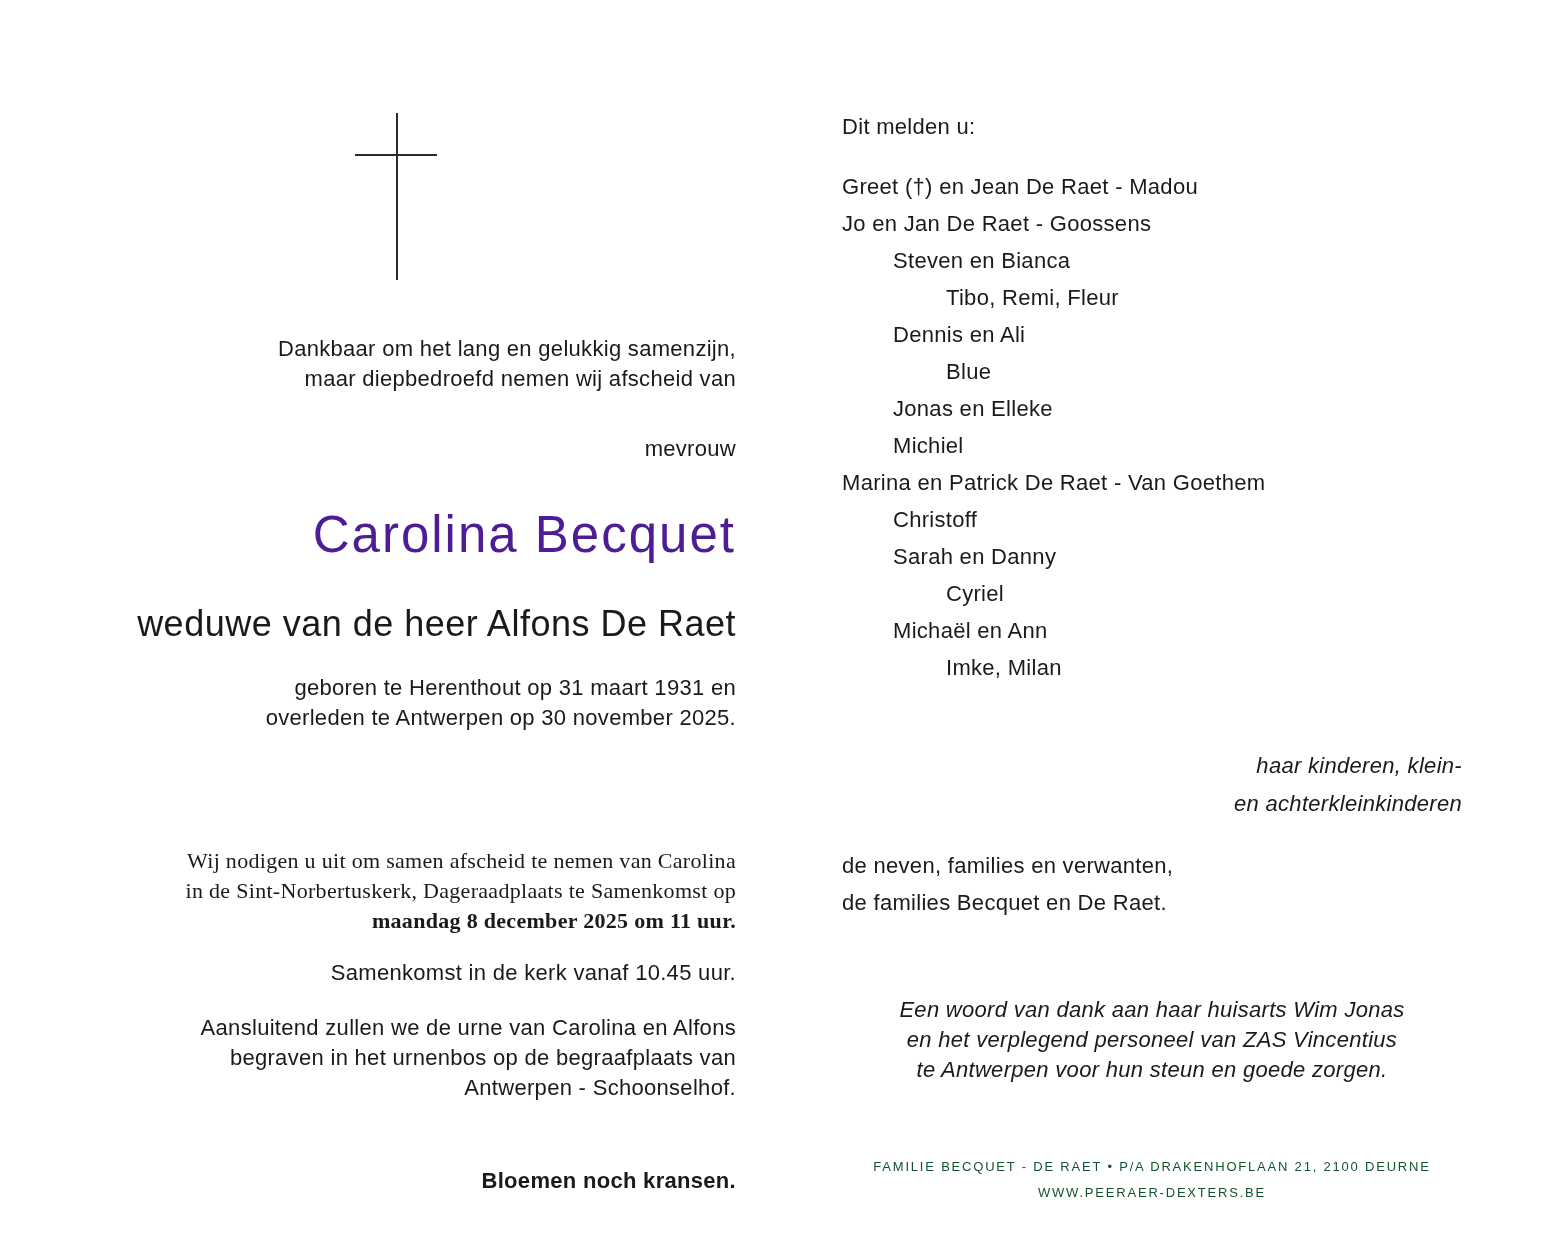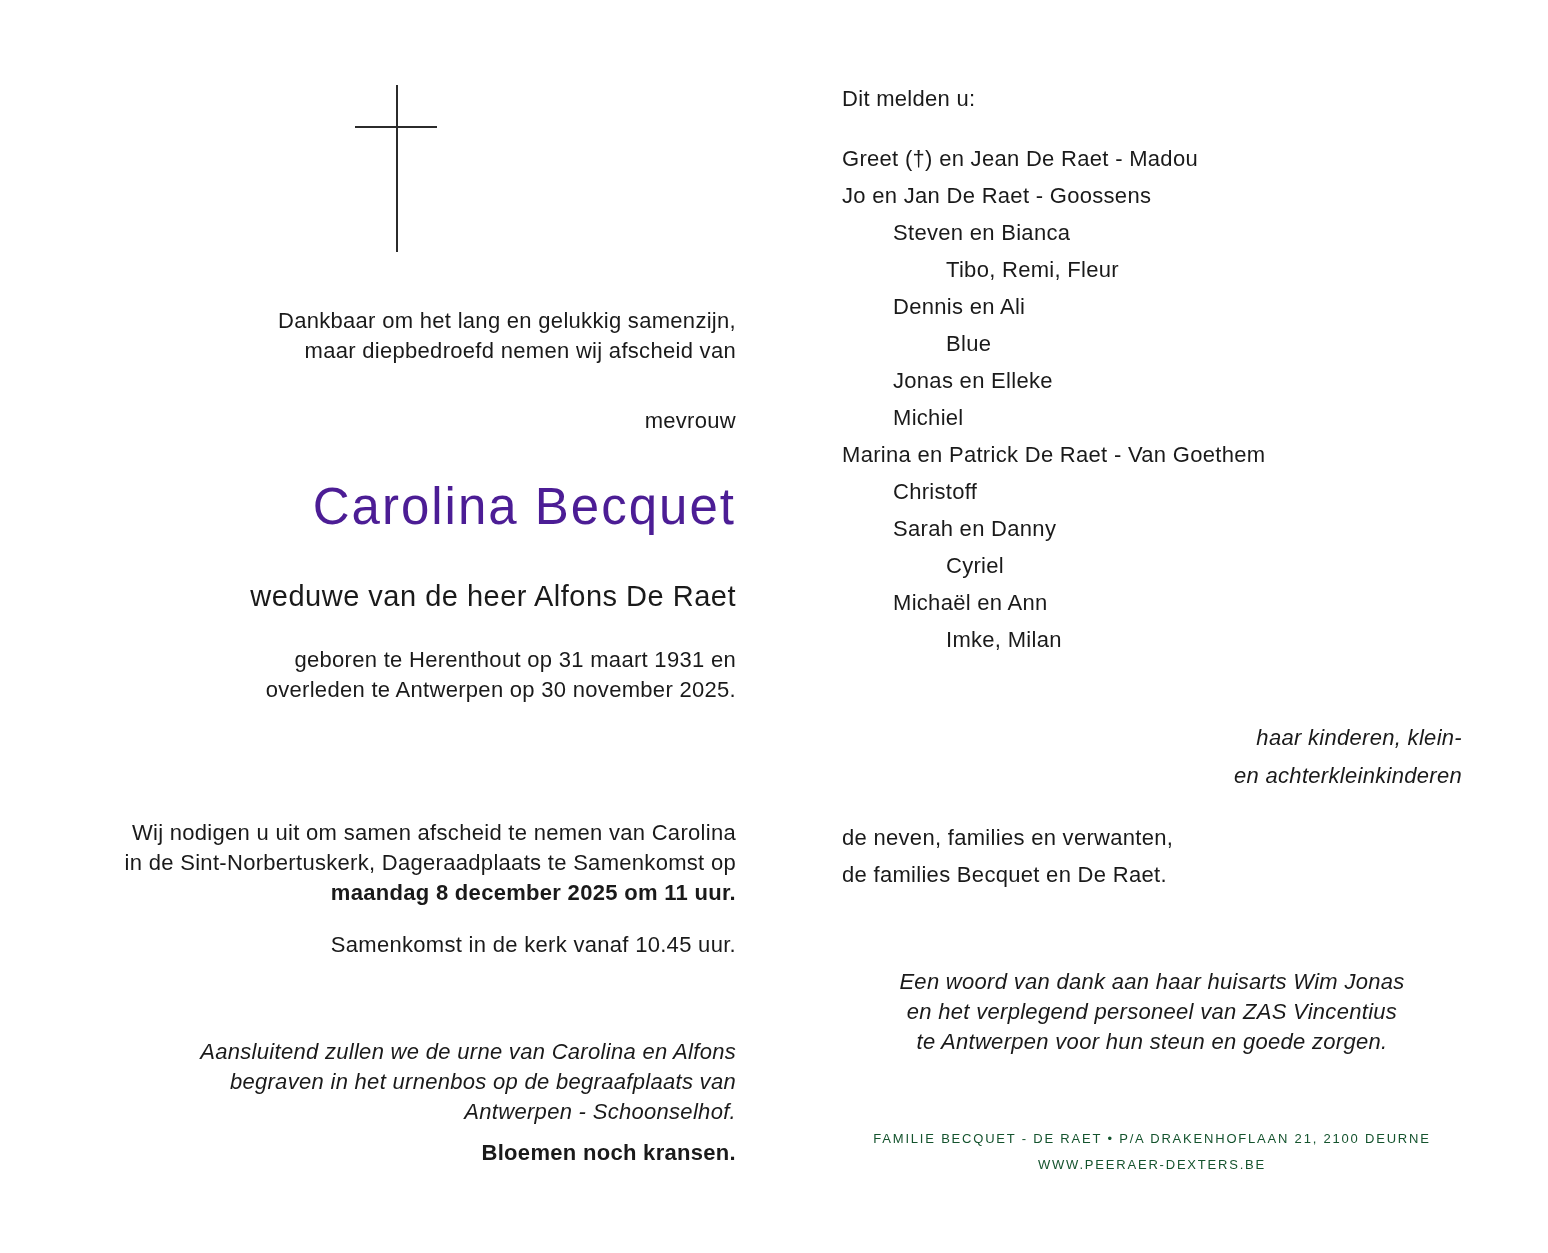--- a/index.html
+++ b/index.html
@@ -6,21 +6,21 @@
   .page {
     position: relative;
     width: 1548px;
     height: 1253px;
     margin: 0 auto;
     background: #ffffff;
     font-family: "Liberation Sans", sans-serif;
     color: #1a1a1a;
     overflow: hidden;
   }
-  .block { position: absolute; }
+  .block { position: absolute; margin-top: 28px; }
 
   
   .left { left: 60px; width: 676px; text-align: right; }
 
   .cross { left: 355px; top: 85px; width: 82px; height: 167px; }
   .cross .v {
     position: absolute; left: 41px; top: 0;
     width: 2px; height: 167px; background: #2b2b2b;
   }
   .cross .h {
@@ -30,25 +30,25 @@
 
   .body-txt { font-size: 22px; line-height: 30px; letter-spacing: 0.3px; }
 
   .intro      { top: 306px; }
   .salutation { top: 406px; }
   .deceased-name {
     top: 476px;
     font-size: 51px; line-height: 62px; letter-spacing: 2px;
     color: #4c1d95;
   }
-  .widow-line { top: 578px; font-size: 29px; line-height: 36px; letter-spacing: 0.5px; }
+  .widow-line { top: 578px; font-size: 36px; line-height: 36px; letter-spacing: 0.5px; }
   .life-dates { top: 645px; }
-  .invitation { top: 818px; }
+  .invitation { top: 818px; font-family: Liberation Serif, serif; }
   .gathering  { top: 930px; }
-  .burial     { top: 1037px; font-style: italic; }
+  .burial     { top: 985px; }
   .flowers    { top: 1138px; font-weight: bold; }
   .bold-line  { font-weight: bold; }
 
   
   .right { left: 842px; width: 620px; text-align: left; }
 
   .announce    { top: 80px;  line-height: 37px; }
   .family-list { top: 140px; line-height: 37px; }
   .family-list .row { white-space: nowrap; }
   .indent-0 { padding-left: 0; }

